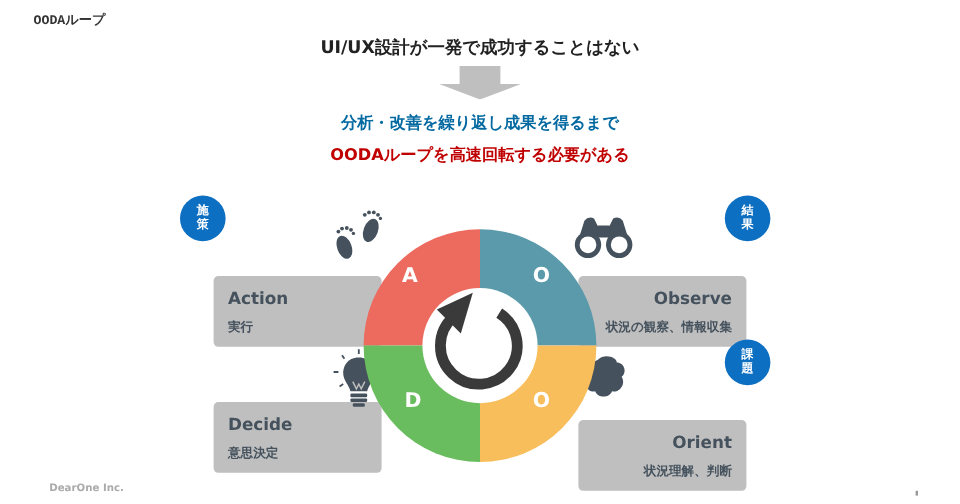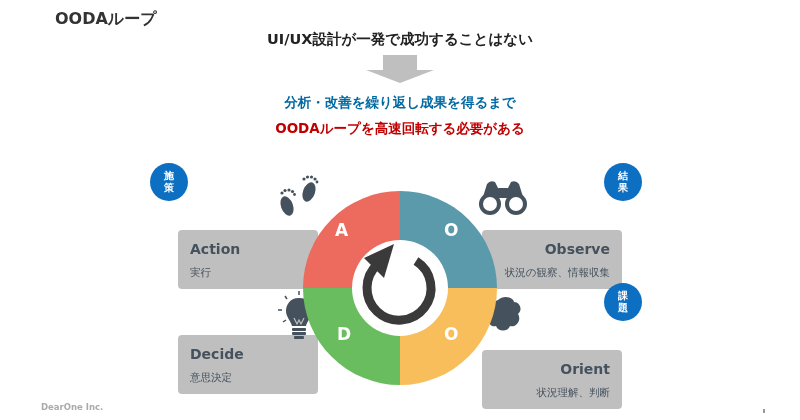--- a/index.html
+++ b/index.html
@@ -1,25 +1,25 @@
 <!DOCTYPE html>
 <html><head>
 <meta charset="utf-8">
 <style>
   html,body{margin:0;padding:0;}
   body{width:800px;height:420px;background:#ffffff;position:relative;overflow:hidden;font-family:"DejaVu Sans","Liberation Sans",sans-serif;}
   .abs{position:absolute;}
-  .page-title{left:55px;top:9px;font-size:16px;font-weight:bold;color:#333;}
+  .page-title{left:28px;top:9px;font-size:11px;font-weight:bold;color:#333;font-family:Liberation Mono, monospace;}
   .headline{left:0;width:800px;top:30px;text-align:center;font-size:14.5px;font-weight:bold;color:#222;}
   .arrow{left:366px;top:55px;width:68px;height:28px;}
   .red1{left:0;width:800px;top:94px;text-align:center;font-size:13.5px;font-weight:bold;color:#0369a1;}
   .red2{left:0;width:800px;top:120px;text-align:center;font-size:13.5px;font-weight:bold;color:#c00000;}
   .card{background:#bfbfbf;border-radius:4px;width:140px;height:59px;margin-top:43px;}
   .card-title{font-size:14px;font-weight:bold;color:#45525d;position:absolute;}
-  .card-sub{font-size:10.5px;font-weight:normal;color:#45525d;position:absolute;}
+  .card-sub{font-size:10.5px;font-weight:bold;color:#45525d;position:absolute;}
   .badge{width:38px;height:38px;border-radius:50%;background:#0d6fc2;color:#fff;font-size:10px;font-weight:bold;display:flex;flex-direction:column;align-items:center;justify-content:center;line-height:12px;}
   .footer{left:41px;top:402px;font-size:8.5px;font-weight:bold;color:#aaa;}
   .pagenum{left:763px;top:409px;width:2px;height:4px;background:#999;}
 </style>
 </head>
 <body>
 
 <div class="abs page-title">OODAループ</div>
 <div class="abs headline">UI/UX設計が一発で成功することはない</div>
 

